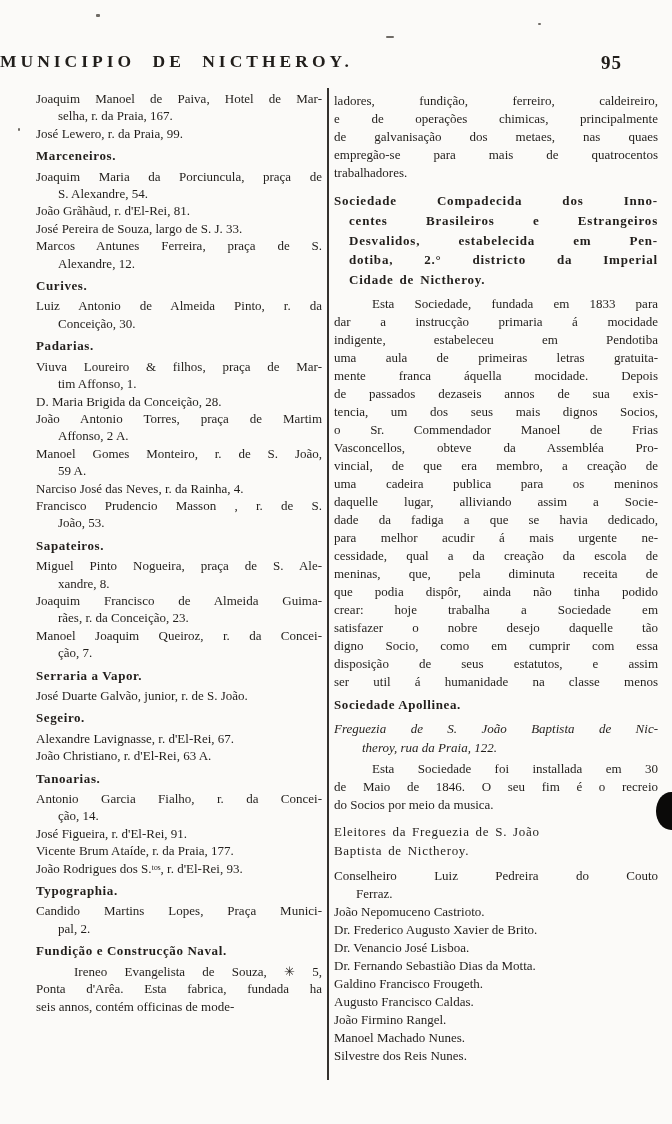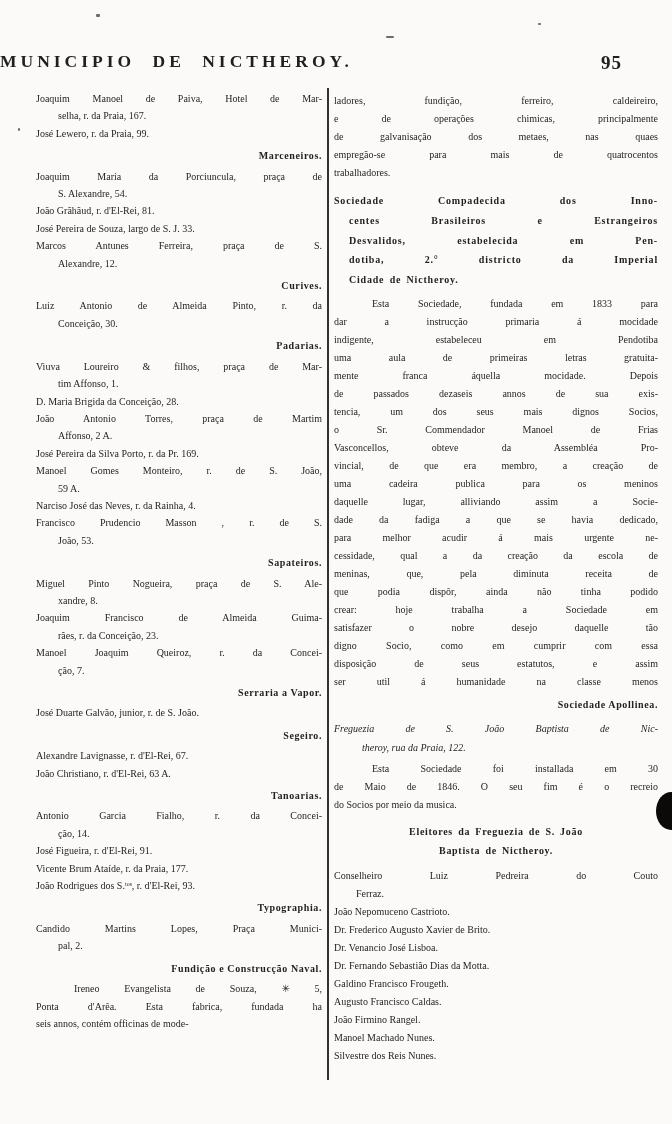--- a/index.html
+++ b/index.html
@@ -12,34 +12,34 @@
   }
   .running-title{
     position:absolute;top:51px;left:0;width:100%;
     text-align:left;font-weight:bold;font-size:17.5px;
     letter-spacing:4px;word-spacing:9px;
   }
   .pagenum{
     position:absolute;top:52px;right:50px;
     font-weight:bold;font-size:19px;letter-spacing:1px;
   }
-  .col{position:absolute;top:90px;font-size:10px;}
+  .col{position:absolute;top:90px;font-size:13px;}
   .col-left{left:36px;width:286px;line-height:17.4px;}
   .col-right{left:334px;width:324px;line-height:18px;}
   .block{margin:0;}
   .line{white-space:normal;}
   .j{text-align:justify;text-align-last:justify;}
   .cont{padding-left:22px;}
   .cont-sm{padding-left:15px;}
   .find{padding-left:38px;}
   .cent{text-align:left;padding-left:28px;}
   .block.heading{margin:5px 0 3px;}
-  .block.heading .line{text-align:right;font-weight:bold;letter-spacing:.6px;}
+  .block.heading .line{text-align:left;font-weight:bold;letter-spacing:.6px;}
   .block.heading2{margin:8px 0 6px;line-height:19.5px;}
-  .block.heading2 .line{text-align:center;font-weight:bold;letter-spacing:.7px;word-spacing:2px;}
+  .block.heading2 .line{font-weight:normal;letter-spacing:.7px;word-spacing:2px;}
   .block.bold-block{font-weight:bold;margin:9px 0 5px;letter-spacing:.8px;word-spacing:2px;line-height:19.8px;}
   .block.italic-block{font-style:italic;margin:5px 0 3px;line-height:19px;}
   .block.paragraph{margin:2px 0 3px;}
   .divider{
     position:absolute;left:327px;top:88px;width:1.5px;height:992px;
     background:var(--divider,#35322e);
   }
   .ink-blob{
     position:absolute;right:0;top:792px;width:16px;height:38px;
     background:#0b0a09;
@@ -99,23 +99,20 @@
       <div class="block entry">
         <div class="line j">Viuva Loureiro &amp; filhos, praça de Mar-</div>
         <div class="line cont">tim Affonso, 1.</div>
       </div>
       <div class="block entry">
         <div class="line">D. Maria Brigida da Conceição, 28.</div>
       </div>
       <div class="block entry">
         <div class="line j">João Antonio Torres, praça de Martim</div>
         <div class="line cont">Affonso, 2 A.</div>
-      </div>
-      <div class="block entry">
-        <div class="line">José Pereira da Silva Porto, r. da Pr. 169.</div>
       </div>
       <div class="block entry">
         <div class="line j">Manoel Gomes Monteiro, r. de S. João,</div>
         <div class="line cont">59 A.</div>
       </div>
       <div class="block entry">
         <div class="line">Narciso José das Neves, r. da Rainha, 4.</div>
       </div>
       <div class="block entry">
         <div class="line j">Francisco Prudencio Masson , r. de S.</div>

